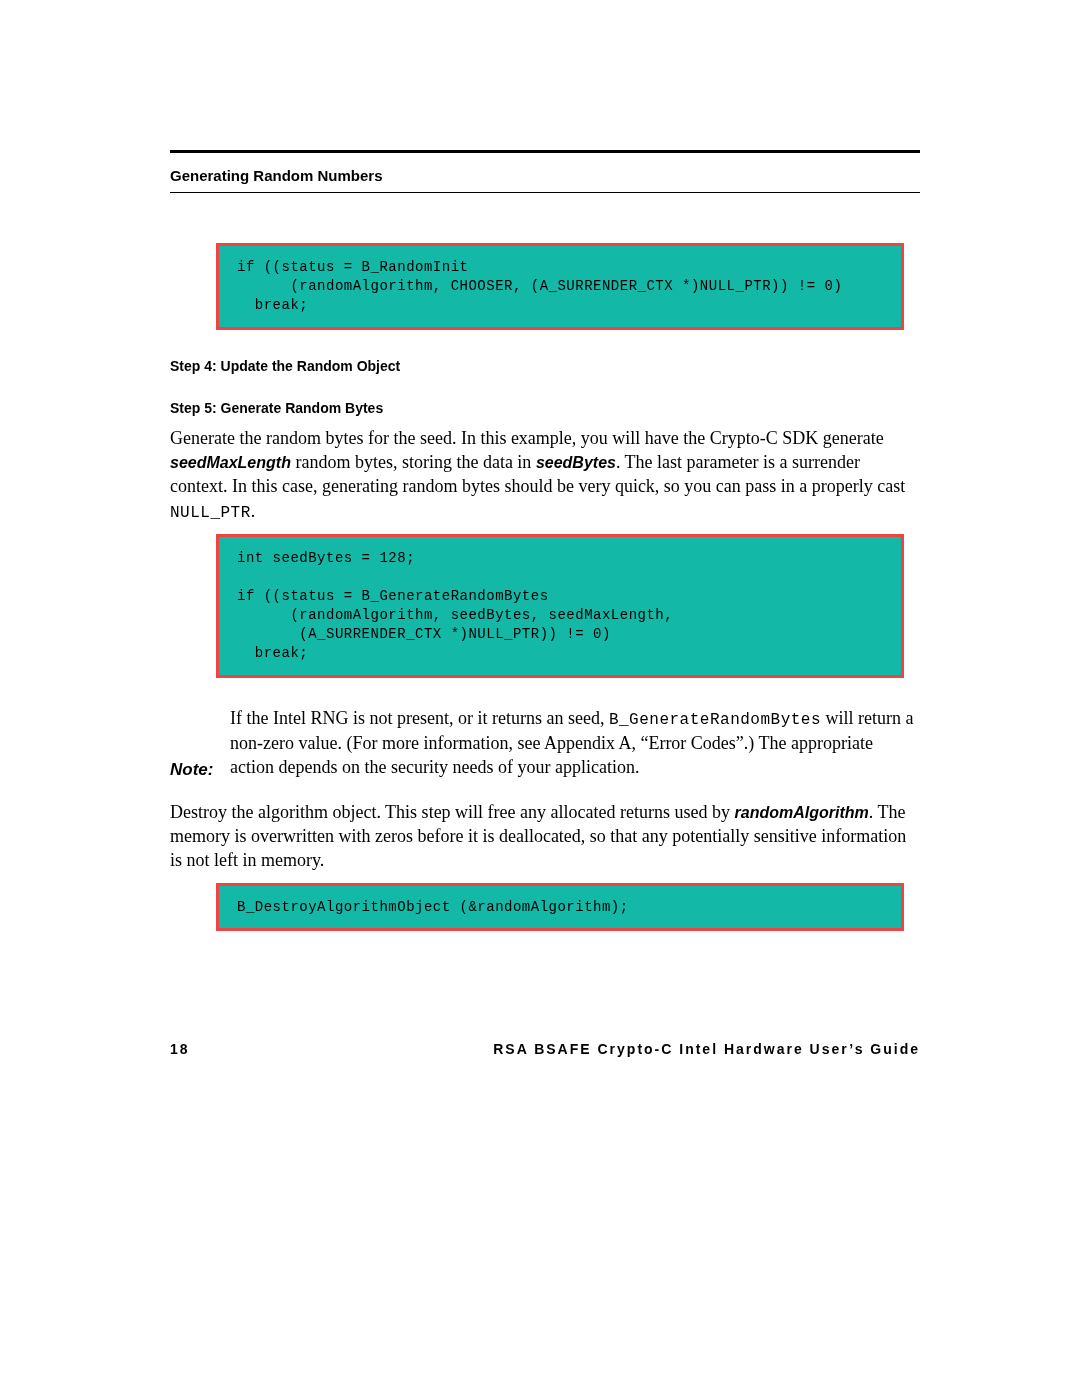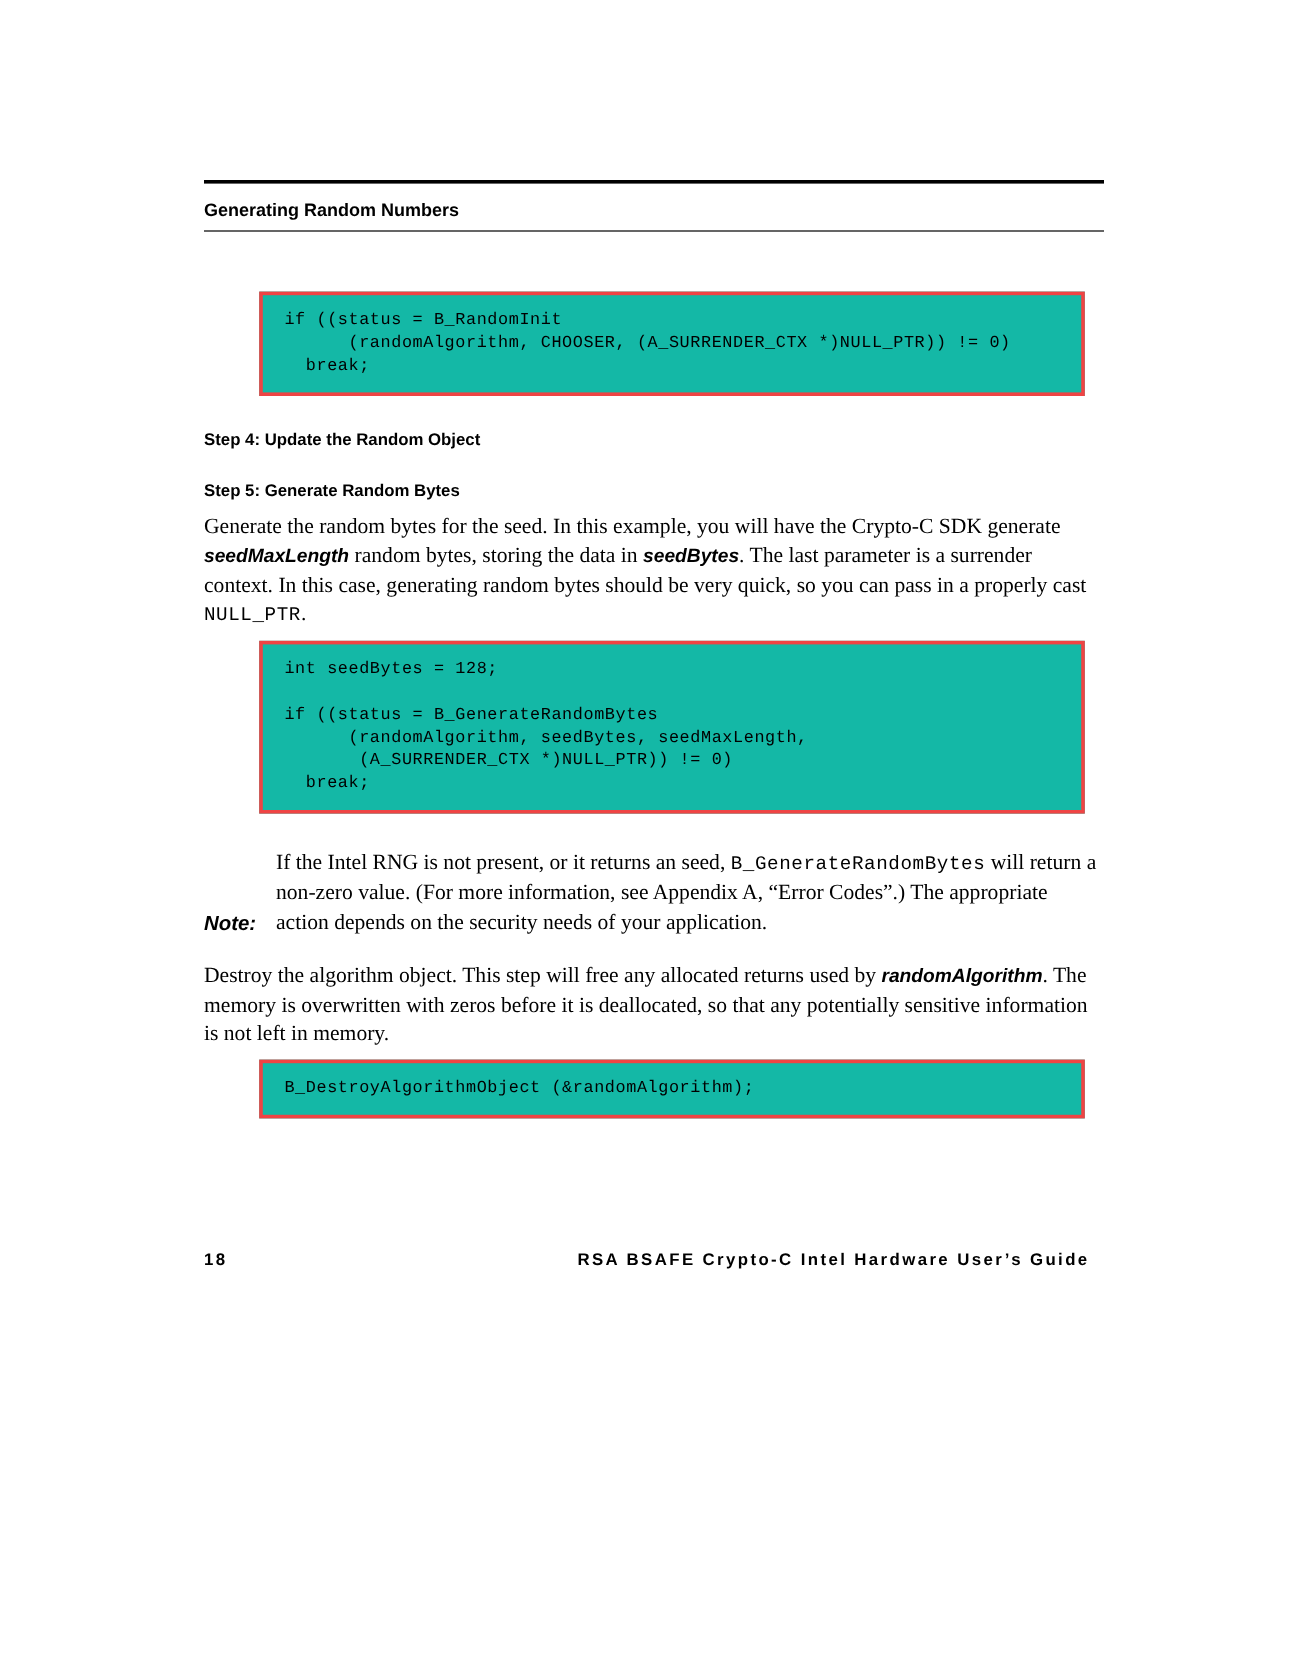--- a/index.html
+++ b/index.html
@@ -84,21 +84,21 @@
   }
   .note-body {
     font-size: 18px;
     line-height: 1.35;
     flex: 1;
   }
   .footer {
     position: absolute;
     bottom: 90px;
     left: 170px;
-    right: 172px;
+    right: 160px;
     display: flex;
     justify-content: space-between;
     font-family: Arial, Helvetica, sans-serif;
     font-weight: bold;
     font-size: 14px;
     letter-spacing: 2px;
   }
 </style>
 </head>
 <body>

